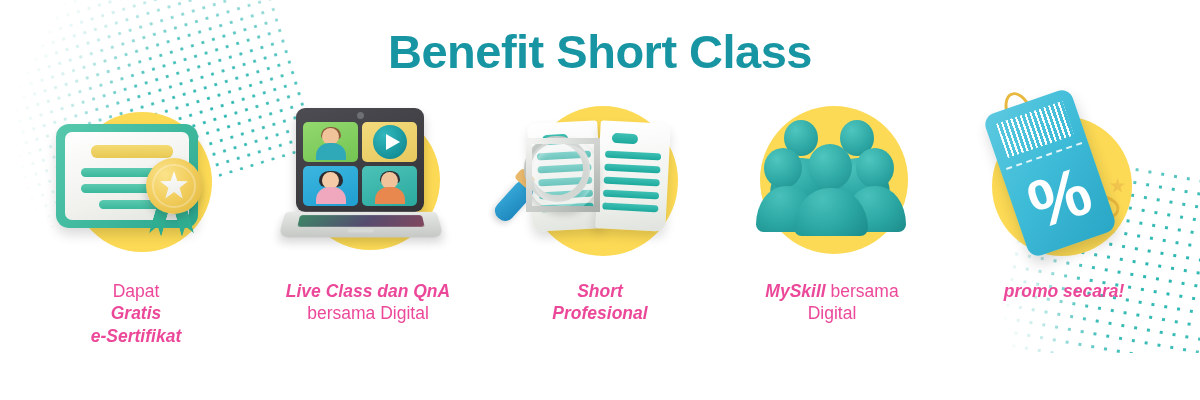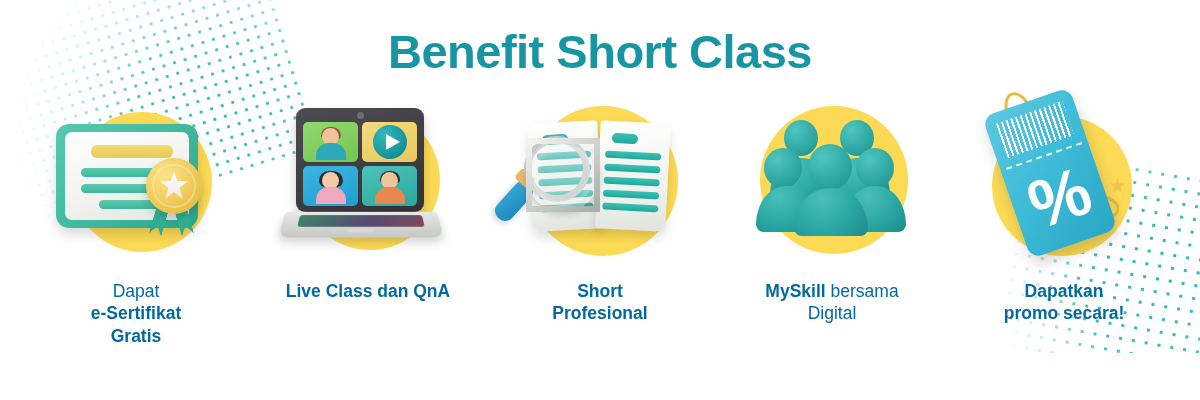--- a/index.html
+++ b/index.html
@@ -91,23 +91,23 @@
   .yellow-circle {
     position: absolute;
     border-radius: 50%;
     background: #fcda55;
   }
   .caption {
     margin-top: 12px;
     text-align: center;
     font-size: 17.5px;
     line-height: 1.28;
-    color: #0369a1;
-  }
-  .caption .b { font-weight: bold; }
+    color: #ec4899;
+  }
+  .caption .b { font-weight: bold; font-style: italic; }
   .caption .r { font-weight: normal; }
 
   
   .c1 .yellow-circle { width: 140px; height: 140px; left: 22px; top: 12px; }
   .cert {
     position: absolute;
     left: 6px; top: 24px;
     width: 142px; height: 104px;
     background: linear-gradient(135deg,#57c9ad 0%, #3cb79c 60%, #2aa48c 100%);
     border-radius: 13px;
@@ -408,22 +408,22 @@
           </div>
         </div>
         <div class="ribbon rb-l"></div>
         <div class="ribbon rb-r"></div>
         <div class="medal">
           <div class="star"></div>
         </div>
       </div>
       <div class="caption">
         <div class="r">Dapat</div>
+        <div class="b">Gratis</div>
         <div class="b">e-Sertifikat</div>
-        <div class="b">Gratis</div>
       </div>
     </div>
 
     <div class="benefit">
       <div class="art-wrap c2">
         <div class="yellow-circle"></div>
         <div class="laptop-screen">
           <div class="cam"></div>
           <div class="tiles">
             <div class="tile t-green">
@@ -446,20 +446,21 @@
             </div>
           </div>
         </div>
         <div class="laptop-base">
           <div class="keyboard"></div>
           <div class="trackpad"></div>
         </div>
       </div>
       <div class="caption">
         <div class="b">Live Class dan QnA</div>
+        <div class="r">bersama Digital</div>
       </div>
     </div>
 
     <div class="benefit">
       <div class="art-wrap c3">
         <div class="yellow-circle"></div>
         <div class="book">
           <div class="spine-red"></div>
           <div class="page page-l">
             <div class="ln title-ln" style="left:14px;top:12px;width:26px"></div>
@@ -520,19 +521,18 @@
         <div class="deco star-s" style="left:12px;top:26px"></div>
         <div class="deco star-s" style="left:132px;top:78px"></div>
         <div class="deco squig" style="left:118px;top:98px;transform:rotate(96deg)"></div>
         <div class="ticket">
           <div class="barcode"></div>
           <div class="tear"></div>
           <div class="pct">%</div>
         </div>
       </div>
       <div class="caption">
-        <div class="b">Dapatkan</div>
         <div class="b">promo secara!</div>
       </div>
     </div>
 
   </div>
 </div>
 
 </body></html>

